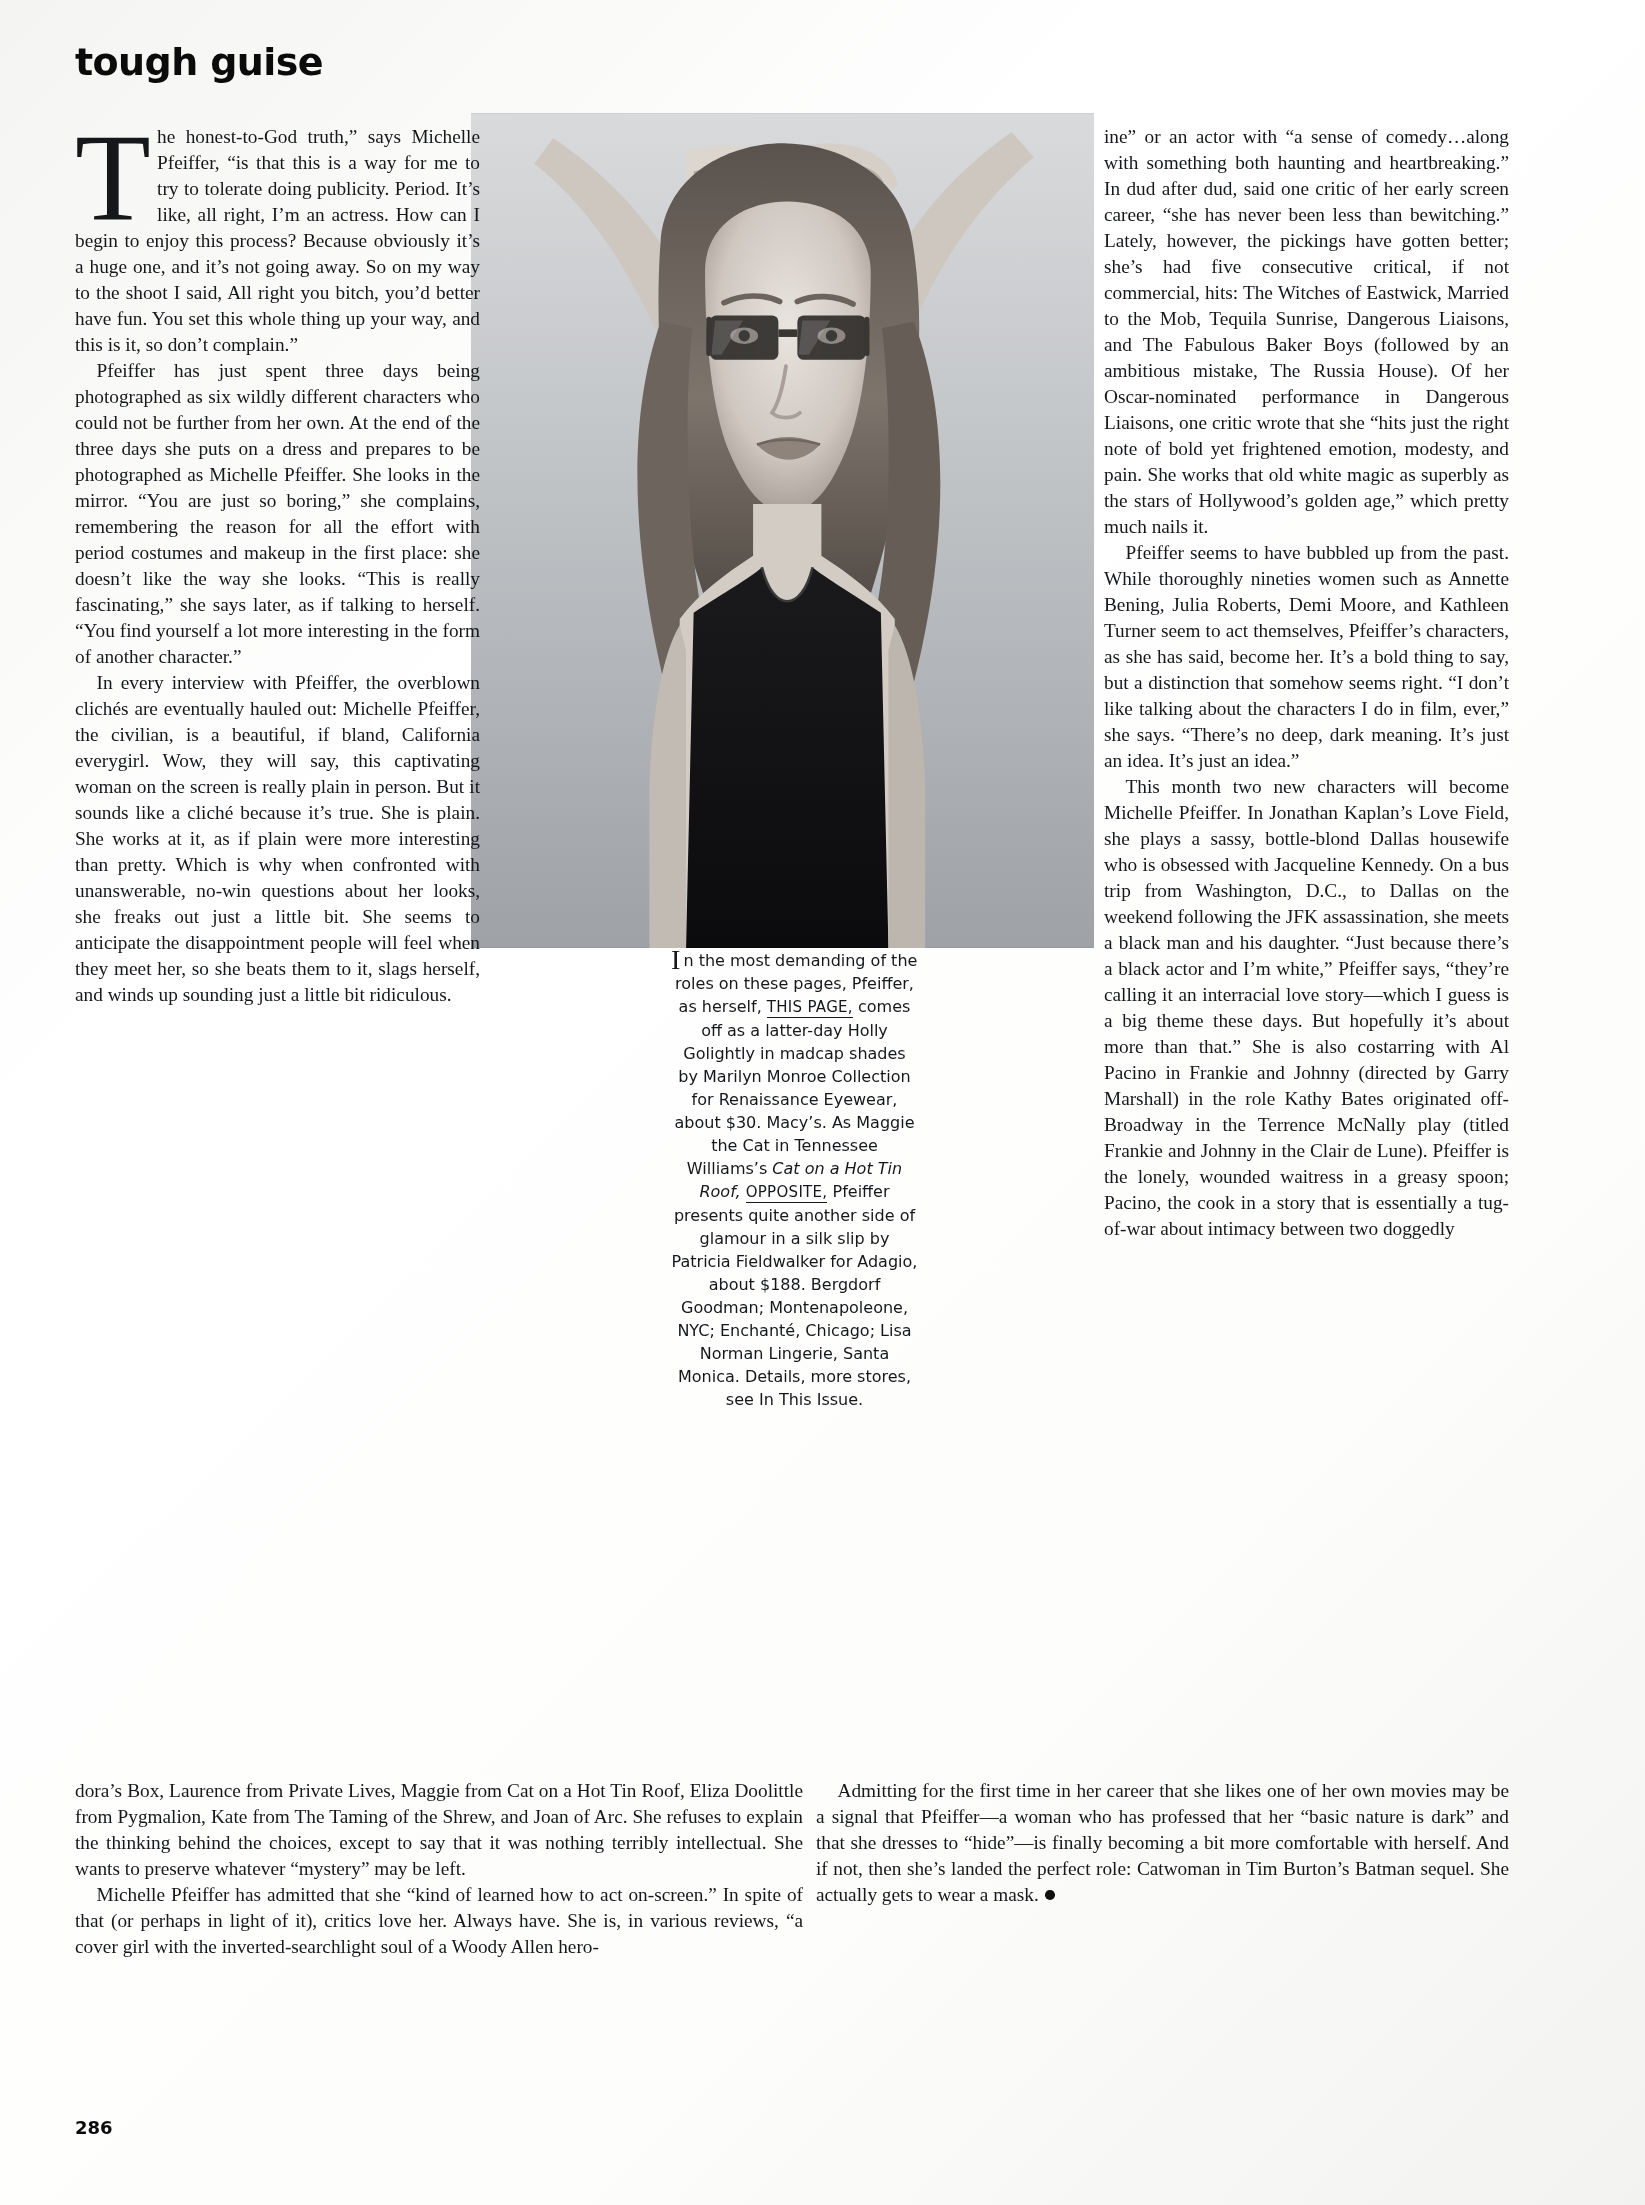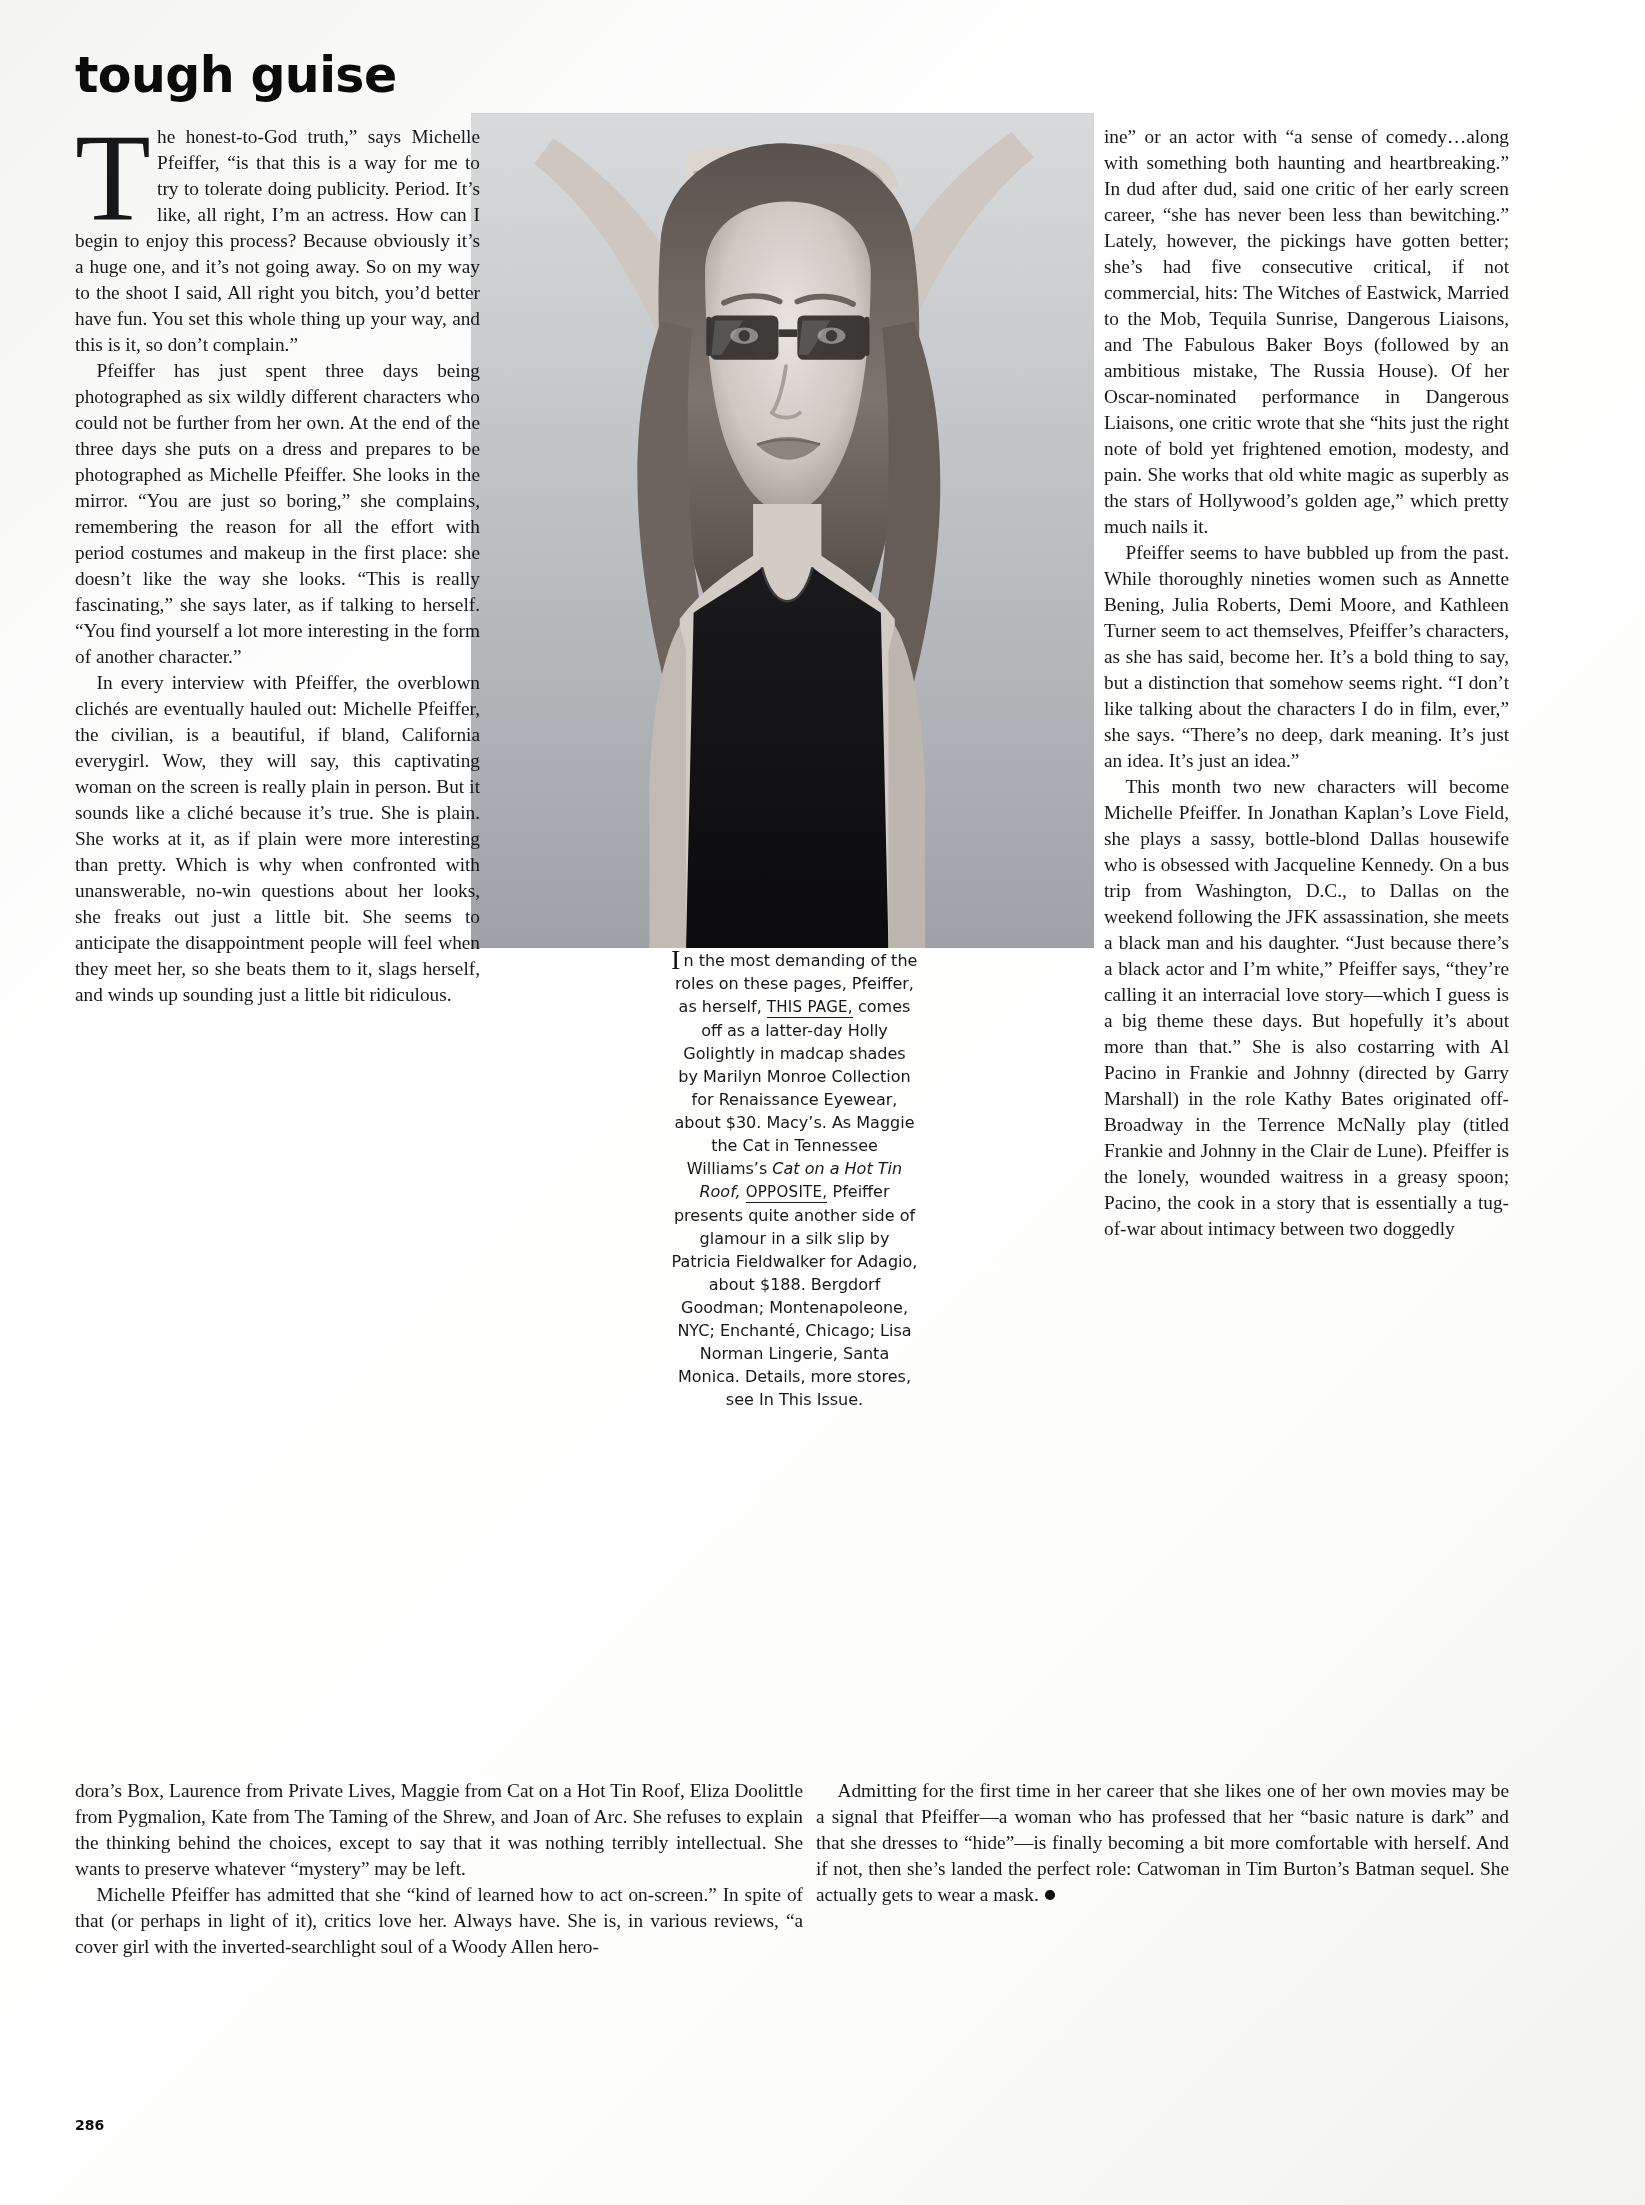--- a/index.html
+++ b/index.html
@@ -18,24 +18,24 @@
   .page {
     position: absolute;
     inset: 0;
     background: linear-gradient(135deg, #f4f4f2 0%, #ffffff 30%, #fdfdfc 70%, #f2f2f0 100%);
     padding: 0;
   }
   
   .header {
     position: absolute;
     left: 75px;
-    top: 47px;
+    top: 40px;
     font-family: "DejaVu Sans", sans-serif;
     font-weight: bold;
-    font-size: 49px;
+    font-size: 38px;
     letter-spacing: -0.6px;
     color: #0b0b0b;
   }
   
   .col {
     position: absolute;
     text-align: justify;
     font-size: 19.3px;
     line-height: 26px;
     color: #15171a;
@@ -114,21 +114,21 @@
     padding-right: 2.5px;
     font-family: "Liberation Serif", serif;
   }
   
   .folio {
     position: absolute;
     left: 75px;
     top: 2117px;
     font-family: "DejaVu Sans", sans-serif;
     font-weight: bold;
-    font-size: 14px;
+    font-size: 18px;
     color: #0b0b0b;
   }
   .endmark {
     display: inline-block;
     width: 9.5px;
     height: 9.5px;
     border-radius: 50%;
     background: #111;
     margin-left: 6.3px;
     vertical-align: 1.3px;

